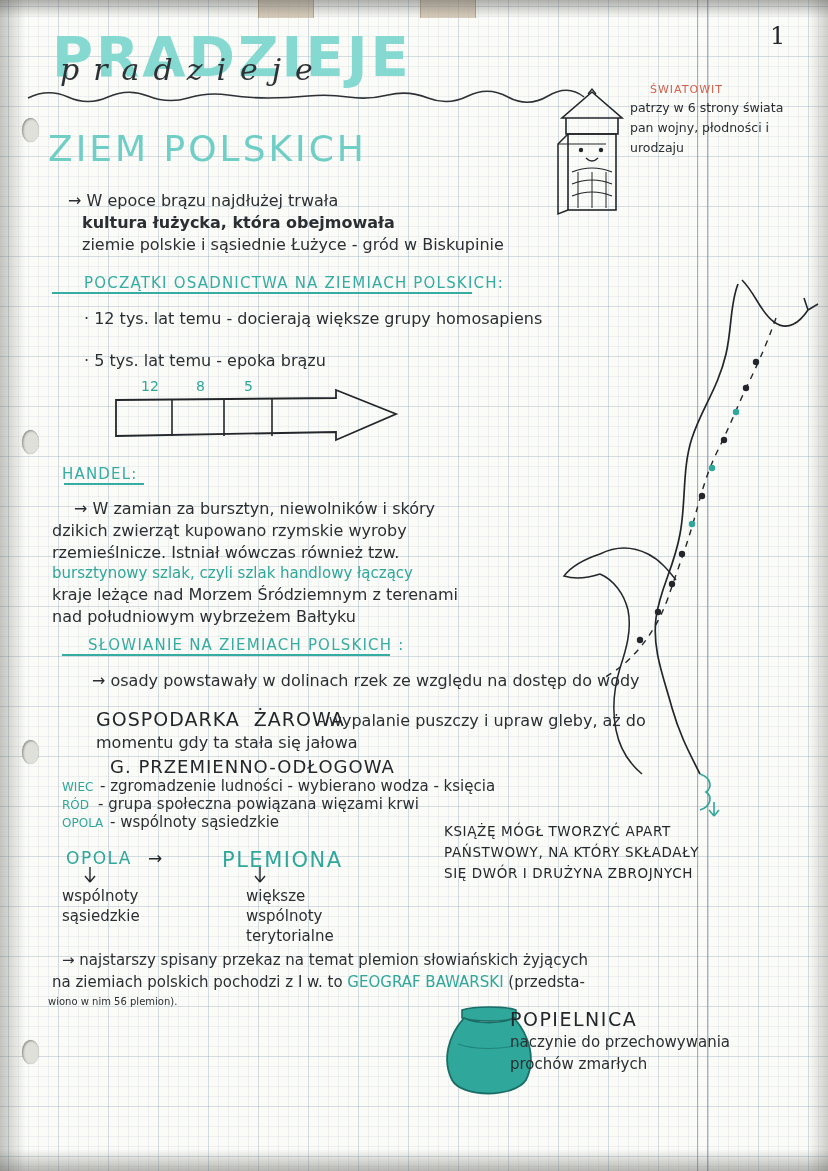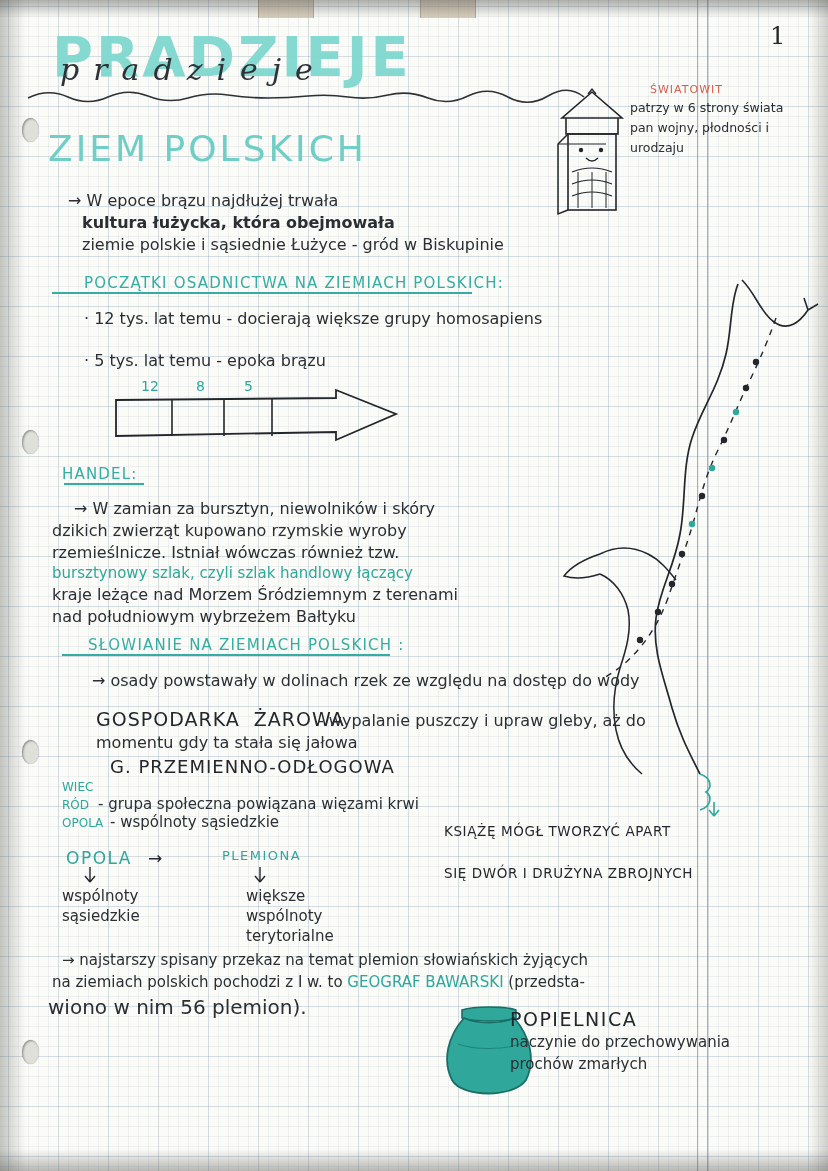--- a/index.html
+++ b/index.html
@@ -271,58 +271,60 @@
   <div class="hw" style="left:62px; top:654px; width:328px; height:2px; background:#35ada2;"></div>
 
   <div class="hw body-line" style="left:92px; top:672px;">→ osady powstawały w dolinach rzek ze względu na dostęp do wody</div>
 
   <div class="hw caps-ink" style="left:96px; top:708px; font-size:19px;">GOSPODARKA  ŻAROWA</div>
   <div class="hw body-line" style="left:318px; top:712px;">- wypalanie puszczy i upraw gleby, aż do</div>
   <div class="hw body-line" style="left:96px; top:734px;">momentu gdy ta stała się jałowa</div>
   <div class="hw caps-ink" style="left:110px; top:756px; font-size:18px;text-align:right;">G. PRZEMIENNO-ODŁOGOWA</div>
 
   <div class="hw teal small" style="left:62px; top:780px;">WIEC</div>
+  <div class="hw body-line" style="left:100px; top:778px; font-size:15px;">- zgromadzenie ludności - wybierano wodza - księcia</div>
 
   <div class="hw teal small" style="left:62px; top:798px;">RÓD</div>
   <div class="hw body-line" style="left:98px; top:796px; font-size:15px;">- grupa społeczna powiązana więzami krwi</div>
 
   <div class="hw teal small" style="left:62px; top:816px;">OPOLA</div>
   <div class="hw body-line" style="left:110px; top:814px; font-size:15px;">- wspólnoty sąsiedzkie</div>
 
   <svg style="position:absolute; left:696px; top:772px;" width="30" height="42">
     <path d="M4,2 C16,6 16,16 10,20 C16,24 16,34 4,38" fill="none" stroke="#2fa79b" stroke-width="1.6"></path>
   </svg>
   <svg style="position:absolute; left:706px; top:800px;" width="22" height="22">
     <path d="M8,2 L8,16 M8,16 L3,10 M8,16 L13,10" fill="none" stroke="#2fa79b" stroke-width="1.6"></path>
   </svg>
 
   <div class="hw teal" style="left:66px; top:848px; font-size:17px; letter-spacing:1.5px;">OPOLA</div>
   <div class="hw ink" style="left:148px; top:848px; font-size:17px;">→</div>
-  <div class="hw teal" style="left:222px; top:848px; font-size:13px; letter-spacing:1.5px;">PLEMIONA</div>
+  <div class="hw teal" style="left:222px; top:848px; font-size:21px; letter-spacing:1.5px;">PLEMIONA</div>
 
   <svg style="position:absolute; left:82px; top:866px;" width="20" height="22">
     <path d="M8,1 L8,16 M8,16 L3,10 M8,16 L13,10" fill="none" stroke="#23272b" stroke-width="1.4"></path>
   </svg>
   <svg style="position:absolute; left:252px; top:866px;" width="20" height="22">
     <path d="M8,1 L8,16 M8,16 L3,10 M8,16 L13,10" fill="none" stroke="#23272b" stroke-width="1.4"></path>
   </svg>
 
   <div class="hw body-line" style="left:62px; top:888px; font-size:15px;">wspólnoty</div>
   <div class="hw body-line" style="left:62px; top:908px; font-size:15px;">sąsiedzkie</div>
 
   <div class="hw body-line" style="left:246px; top:888px; font-size:15px;">większe</div>
   <div class="hw body-line" style="left:246px; top:908px; font-size:15px;">wspólnoty</div>
   <div class="hw body-line" style="left:246px; top:928px; font-size:15px;">terytorialne</div>
 
   <div class="hw ink" style="left:444px; top:824px; font-size:13.5px; letter-spacing:0.6px;">KSIĄŻĘ MÓGŁ TWORZYĆ APART</div>
+  <div class="hw ink" style="left:444px; top:845px; font-size:13.5px; letter-spacing:0.6px;">PAŃSTWOWY, NA KTÓRY SKŁADAŁY</div>
   <div class="hw ink" style="left:444px; top:866px; font-size:13.5px; letter-spacing:0.6px;">SIĘ DWÓR I DRUŻYNA ZBROJNYCH</div>
 
   <div class="hw body-line" style="left:62px; top:952px; font-size:15px;">→ najstarszy spisany przekaz na temat plemion słowiańskich żyjących</div>
   <div class="hw" style="left:52px; top:974px; font-size:15px; color:#2b2f33;"><span>na ziemiach polskich pochodzi z I w. to </span><span class="teal">GEOGRAF BAWARSKI</span><span> (przedsta-</span></div>
-  <div class="hw body-line" style="left:48px; top:996px; font-size:20px;">wiono w nim 56 plemion).</div>
+  <div class="hw body-line" style="left:48px; top:996px; font-size:10px;">wiono w nim 56 plemion).</div>
 
   <svg style="position:absolute; left:438px; top:1004px;" width="110" height="110">
     <path d="M24,6 C36,2 66,2 78,6 L78,14 C66,18 36,18 24,14 Z" fill="#2fa79b" stroke="#1a6e66" stroke-width="1.6"></path>
     <path d="M26,14 C10,32 4,56 14,76 C24,94 76,94 88,76 C98,56 92,32 76,14
              C64,20 38,20 26,14 Z" fill="#2fa79b" stroke="#1a6e66" stroke-width="1.8"></path>
     <path d="M20,40 C36,46 66,46 82,40" fill="none" stroke="#1a6e66" stroke-width="1.1" opacity="0.6"></path>
   </svg>
 
   <div class="hw pot-label-title" style="left:510px; top:1008px;">POPIELNICA</div>
   <div class="hw body-line" style="left:510px; top:1034px; font-size:15px;">naczynie do przechowywania</div>

